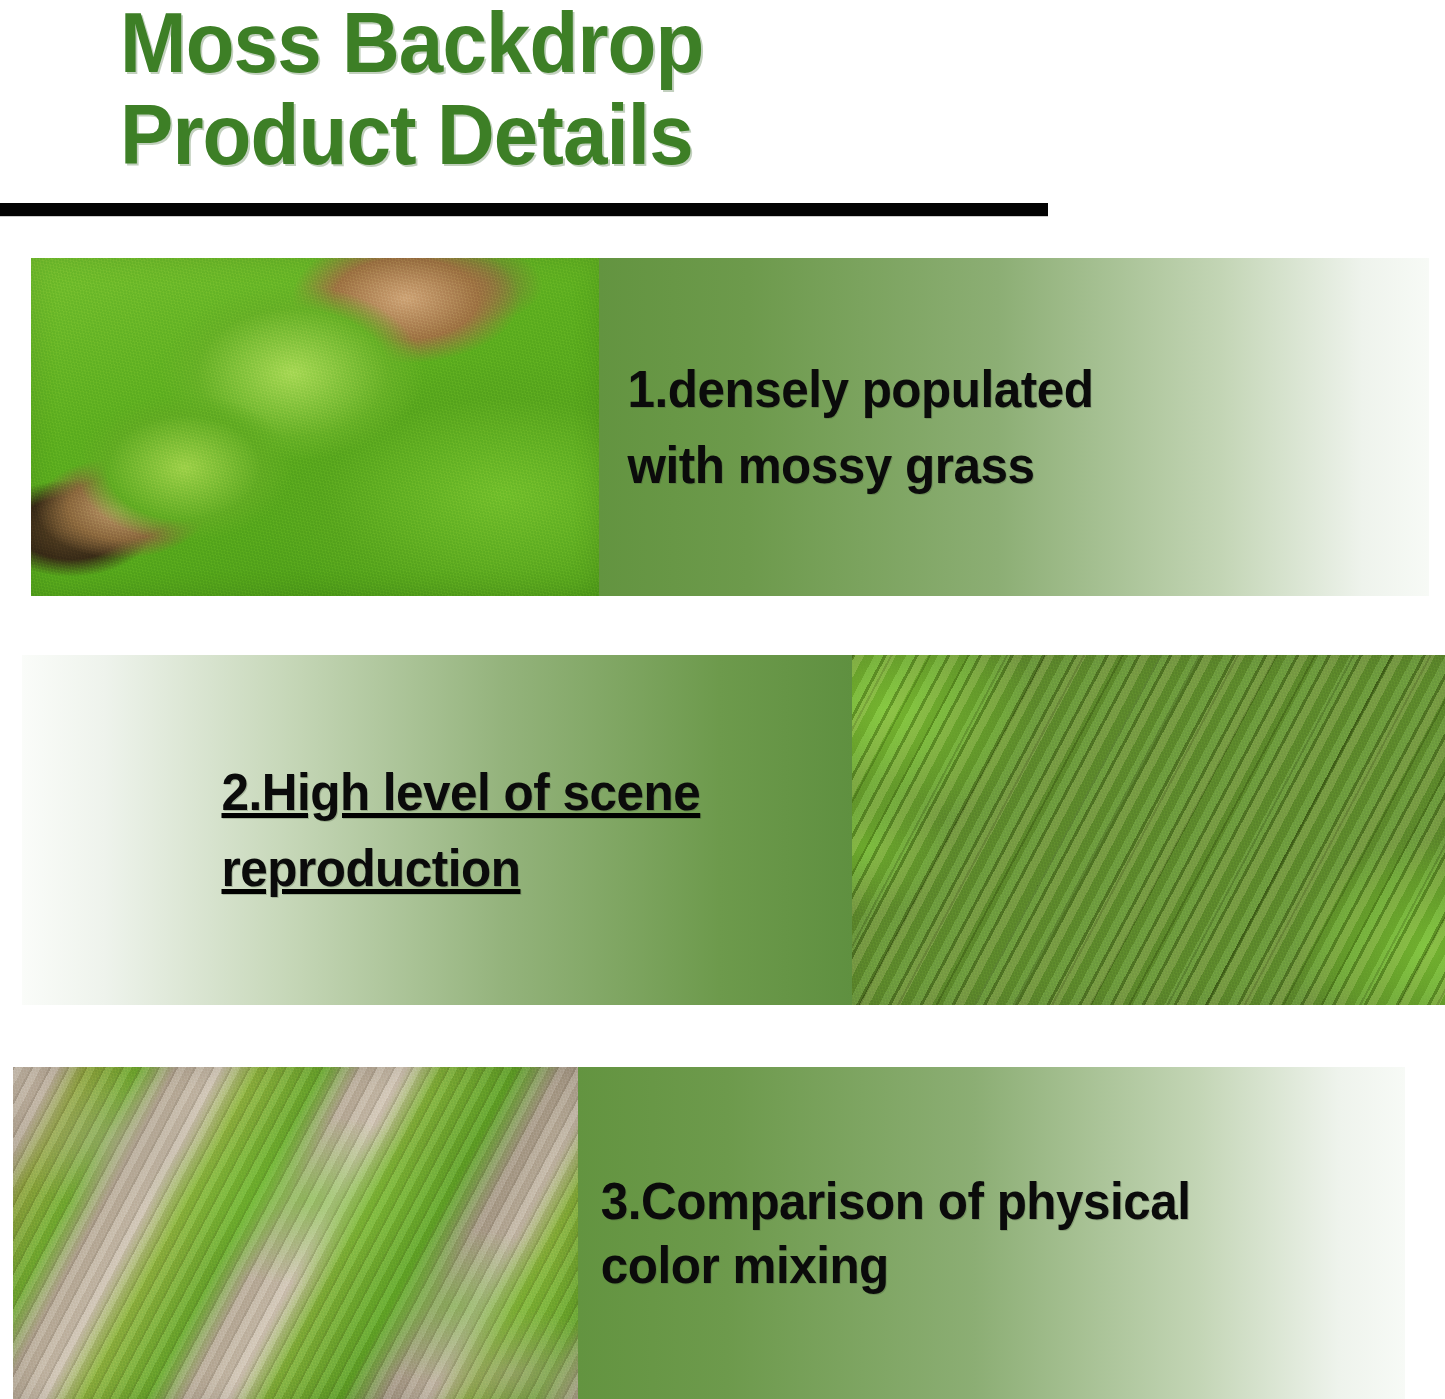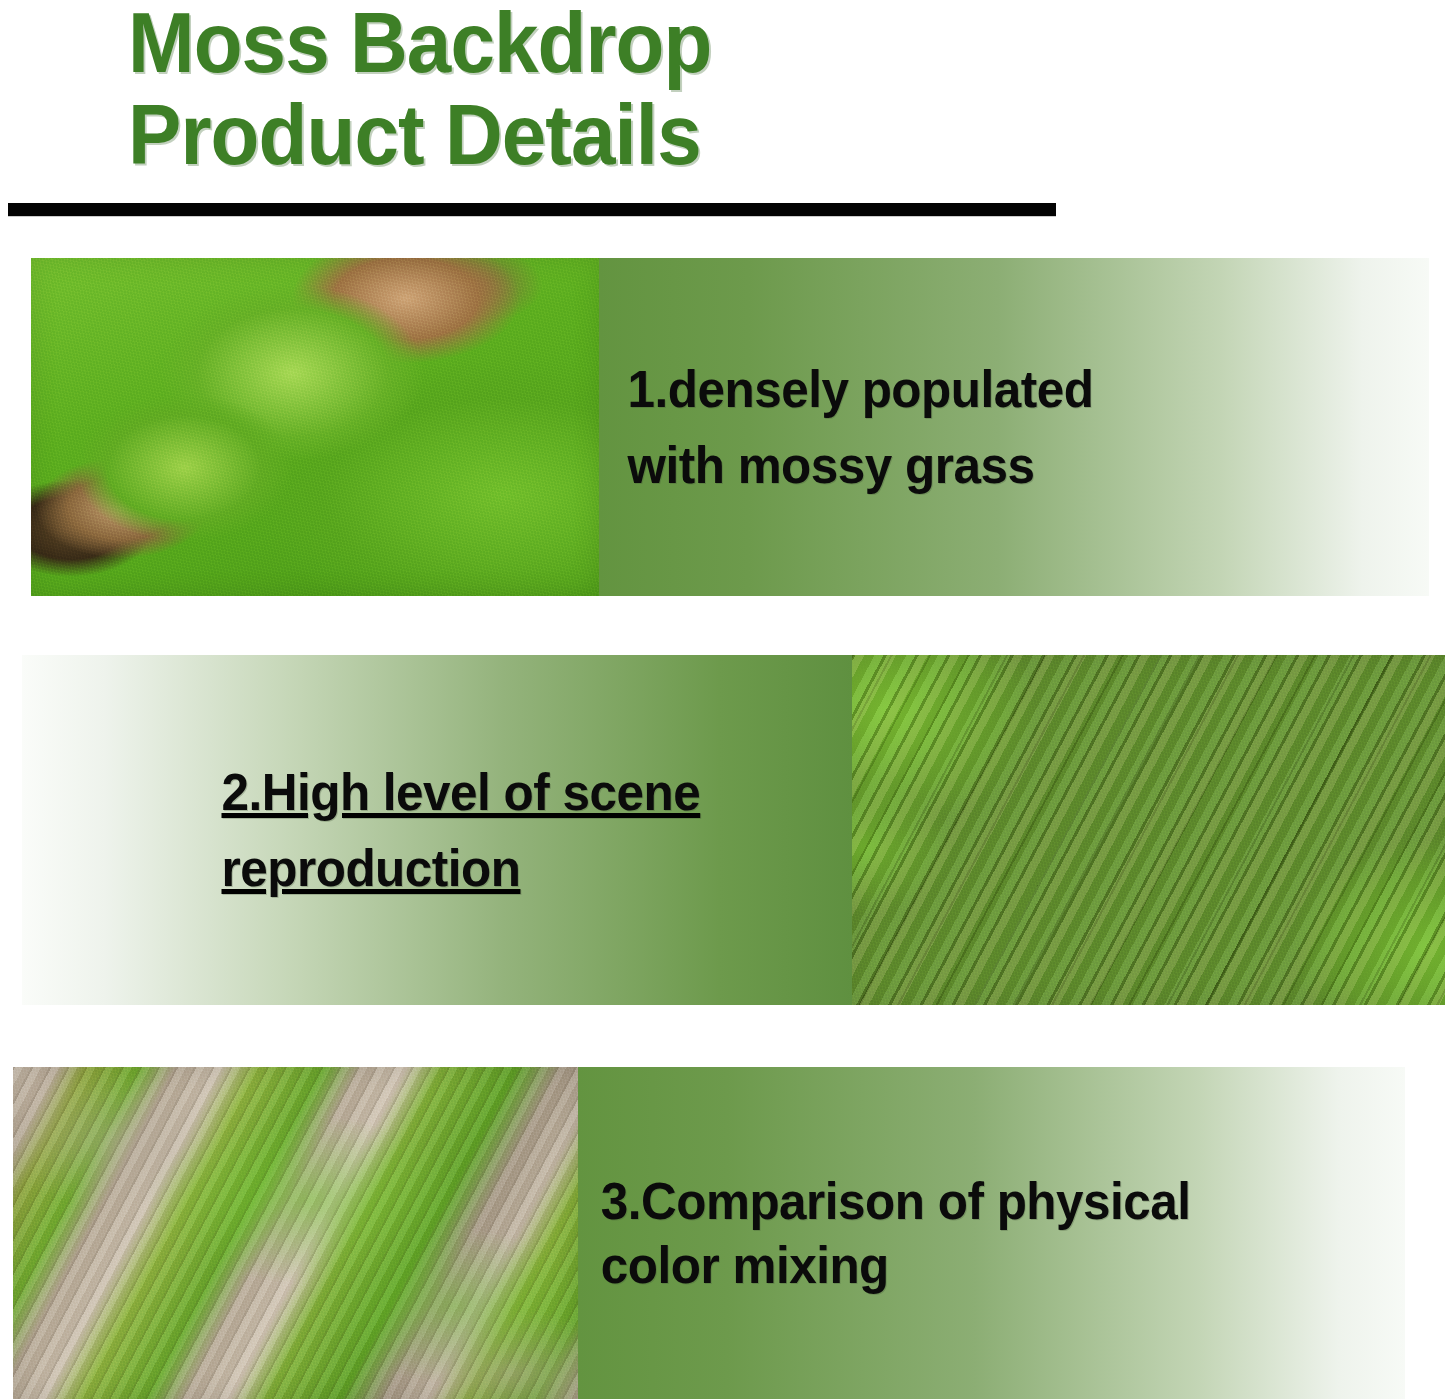--- a/index.html
+++ b/index.html
@@ -18,21 +18,21 @@
   .page {
     position: relative;
     width: 1445px;
     height: 1399px;
     background: #ffffff;
   }
 
   
   .header {
     position: absolute;
-    left: 8px;
+    left: 0;
     top: 0;
     width: 1157px;
     height: 216px;
     padding-left: 10px;
   }
   .title-block {
     position: absolute;
     left: 120px;
     top: -4px;
     width: 950px;

